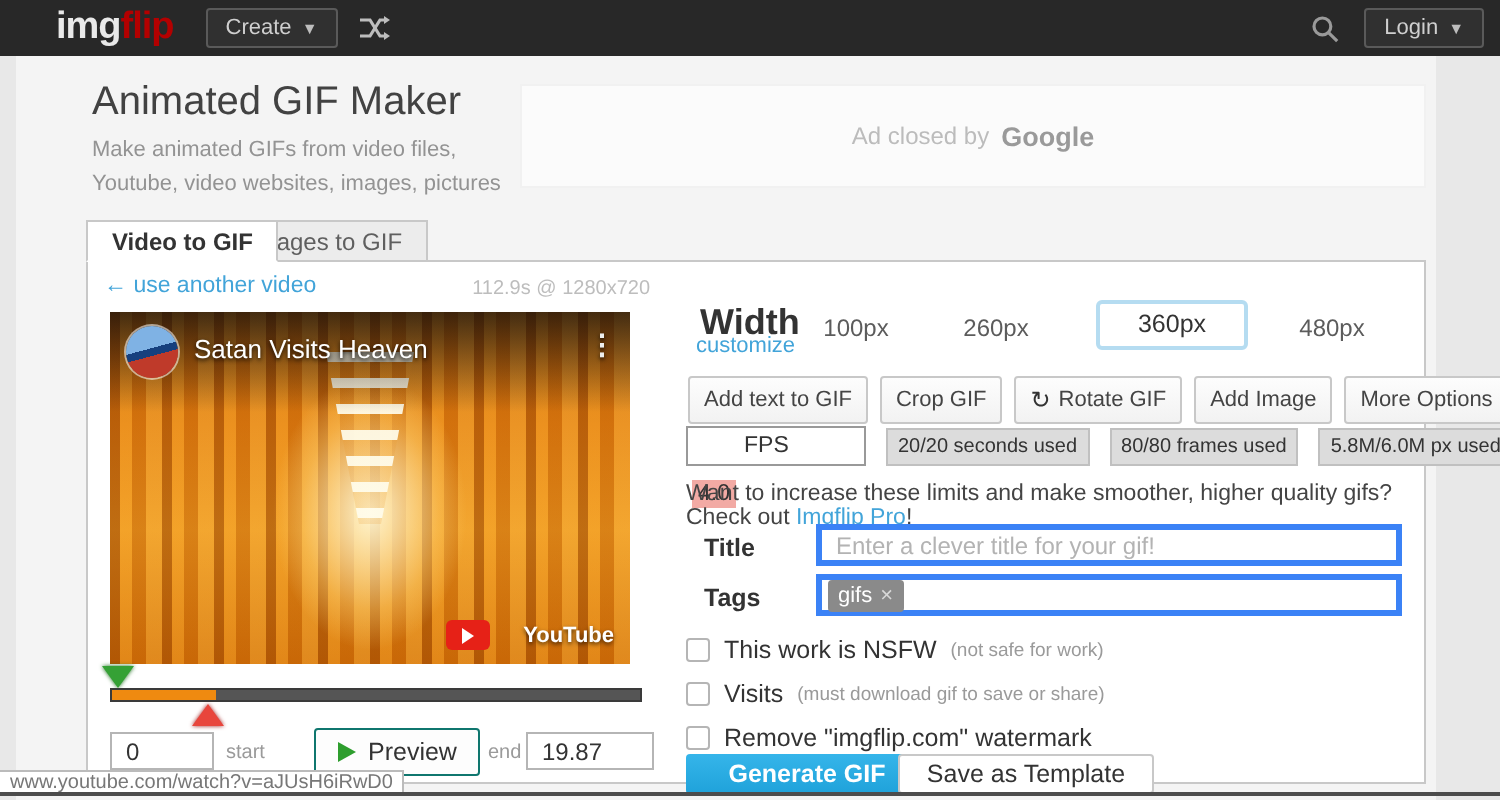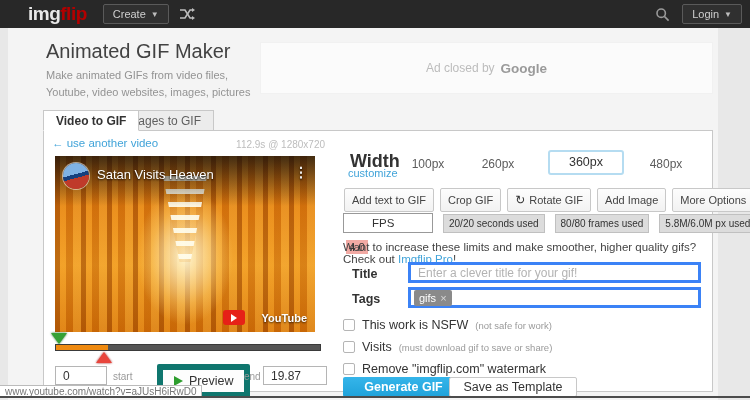--- a/index.html
+++ b/index.html
@@ -78,21 +78,21 @@
     border-bottom:11px solid #e8453c; filter:drop-shadow(0 0 1px #a02020); }
 
   .num-input { position:absolute; height:19px; border:1px solid #b5b5b5; background:#fff;
                font-size:12px; color:#333; padding:0 0 0 7px; z-index:4;
                font-family:"Liberation Sans", sans-serif; }
   .in-start { top:366px; left:55px; width:52px; }
   .in-end { top:366px; left:263px; width:64px; }
   .mini-label { position:absolute; font-size:10px; color:#9a9a9a; z-index:4; }
   .lb-start { top:371px; left:113px; } .lb-end { top:371px; left:244px; }
   .preview-btn { position:absolute; top:364px; left:157px; display:flex; align-items:center; gap:6px;
-    border:6px solid #0f766e; border-radius:2px; background:#fdfdfd; padding:4px 11px;
+    border:1px solid #0f766e; border-radius:2px; background:#fdfdfd; padding:4px 11px;
     font-size:12.5px; color:#333; z-index:4; }
   .play-ico { width:0; height:0; border-left:9px solid #2e9e2e; border-top:5px solid transparent;
               border-bottom:5px solid transparent; }
 
   
   .w-label { position:absolute; top:151px; left:350px; font-size:18px; font-weight:bold; color:#333; z-index:4; }
   .w-custom { position:absolute; top:167px; left:348px; font-size:11px; color:#42a4d9; z-index:4; }
   .w-opt { position:absolute; top:157px; width:44px; text-align:center; font-size:12px; color:#5c5c5c; z-index:4; }
   .w-opt1 { left:406px; } .w-opt2 { left:476px; } .w-opt4 { left:644px; }
   .w-sel { position:absolute; top:150px; left:548px; width:76px; height:25px; background:#fff;

